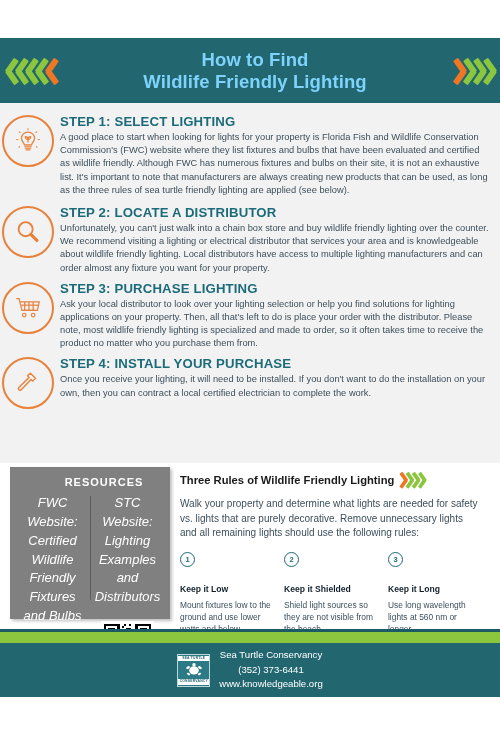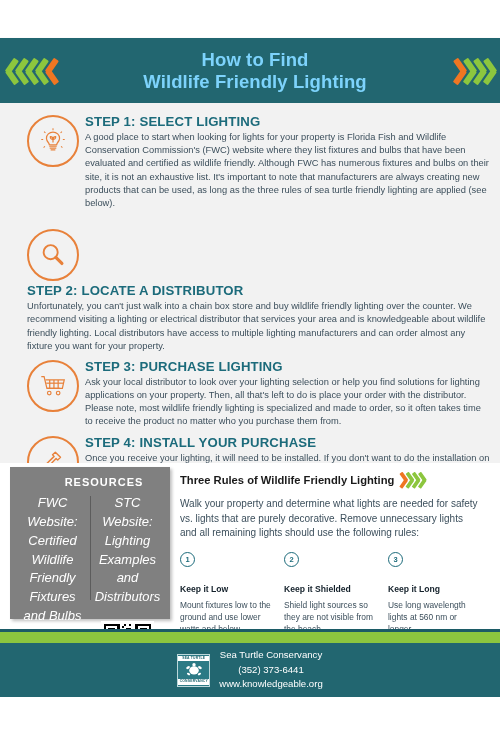--- a/index.html
+++ b/index.html
@@ -69,21 +69,21 @@
   .content {
     position: absolute;
     left: 0; top: 103px;
     width: 500px; height: 360px;
     background: #f2f2f2;
   }
 
   .step {
     position: relative;
     display: flex;
-    padding: 0 10px 0 27px;
+    padding: 0 10px 0 2px;
     box-sizing: border-box;
     margin-bottom: 2px;
   }
   .step-icon {
     width: 52px;
     min-width: 52px;
     height: 52px;
     border: 2px solid #e8813a;
     border-radius: 50%;
     box-sizing: border-box;
@@ -308,21 +308,21 @@
           <path d="M16 14.3c0-1.8 1.2-3 2.8-3 .3 1.8-.9 3-2.8 3z"></path>
           <path d="M16 2.5v2M6.5 6l1.4 1.4M25.5 6l-1.4 1.4M3.5 14.5h2M26.5 14.5h2M6 23l1.4-1.4M26 23l-1.4-1.4" stroke-width="1.1"></path>
         </svg>
       </div>
       <div class="step-body">
         <p class="step-title">STEP 1: SELECT LIGHTING</p>
         <p class="step-text">A good place to start when looking for lights for your property is Florida Fish and Wildlife Conservation Commission's (FWC) website where they list fixtures and bulbs that have been evaluated and certified as wildlife friendly. Although FWC has numerous fixtures and bulbs on their site, it is not an exhaustive list. It's important to note that manufacturers are always creating new products that can be used, as long as the three rules of sea turtle friendly lighting are applied (see below).</p>
       </div>
     </div>
 
-    <div class="step" style="margin-top:16px;flex-direction:column;">
+    <div class="step" style="margin-top:6px;">
       <div class="step-icon">
         <svg width="30" height="30" viewBox="0 0 32 32" fill="none" stroke="currentColor" stroke-width="2">
           <circle cx="13.5" cy="13" r="7.5"></circle>
           <path d="M19 18.5l6.5 6.5" stroke-width="3.4" stroke-linecap="round"></path>
         </svg>
       </div>
       <div class="step-body">
         <p class="step-title">STEP 2: LOCATE A DISTRIBUTOR</p>
         <p class="step-text">Unfortunately, you can't just walk into a chain box store and buy wildlife friendly lighting over the counter. We recommend visiting a lighting or electrical distributor that services your area and is knowledgeable about wildlife friendly lighting. Local distributors have access to multiple lighting manufacturers and can order almost any fixture you want for your property.</p>
       </div>

